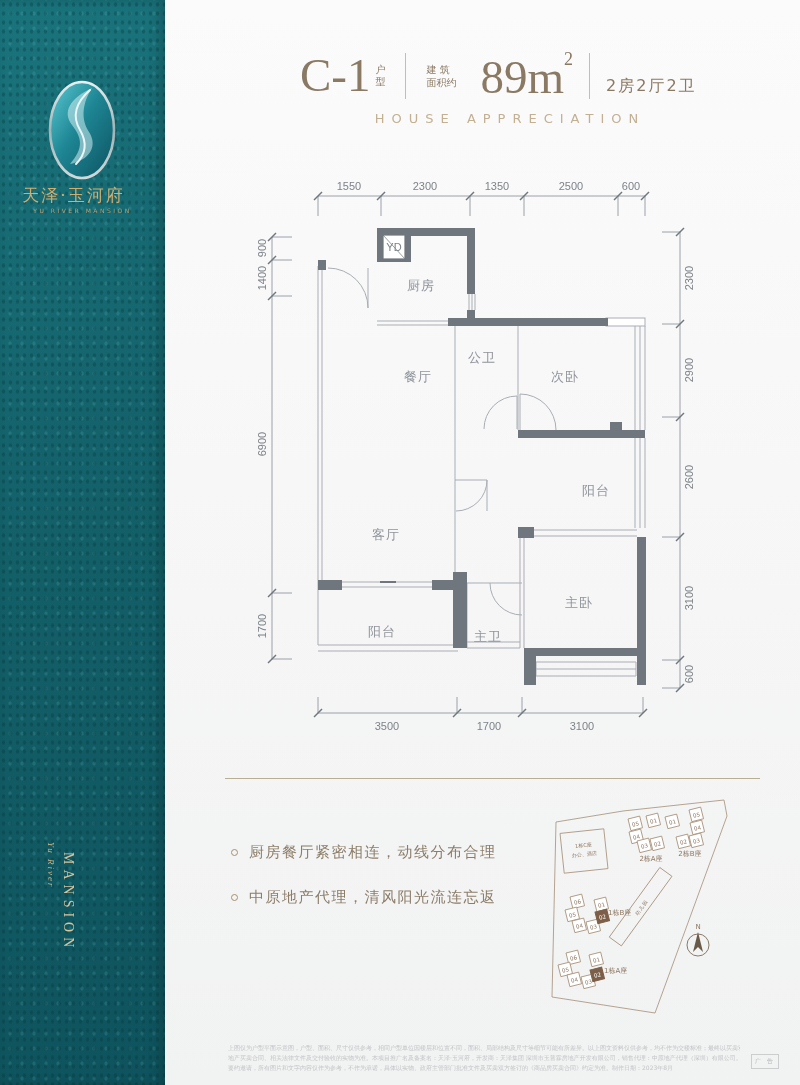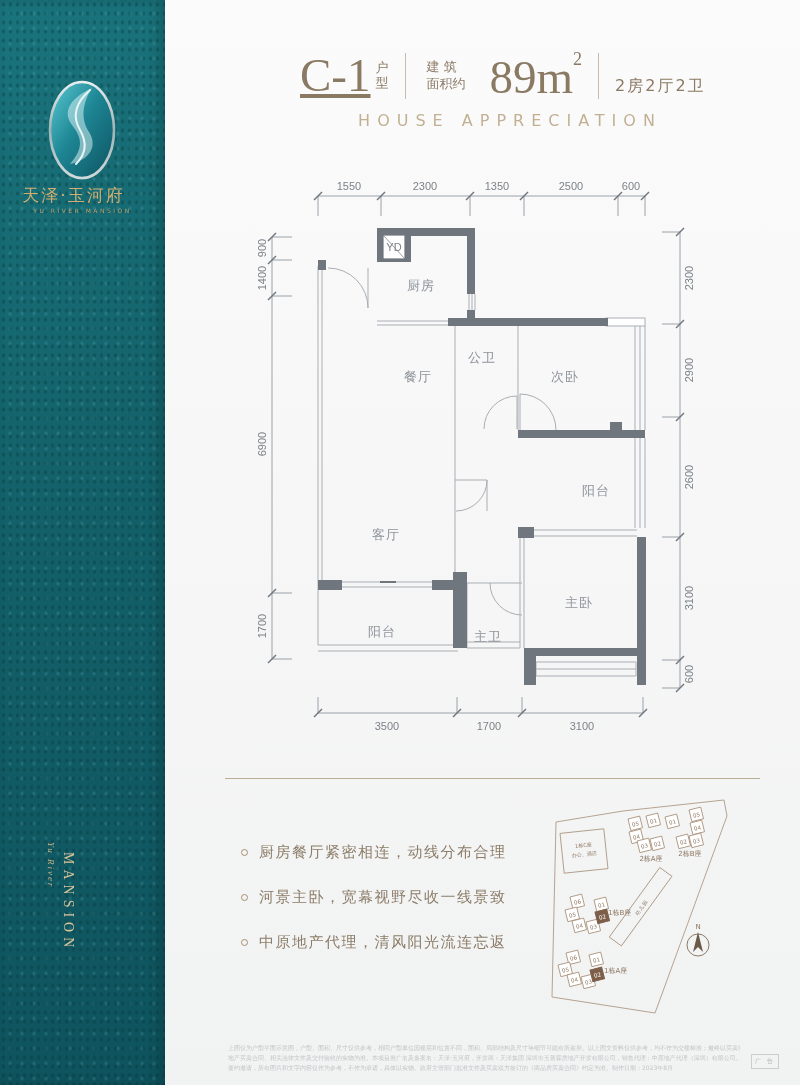--- a/index.html
+++ b/index.html
@@ -24,38 +24,38 @@
     font-size:6px; letter-spacing:2.5px; color:#bda172; }
   .v-art { position:absolute; left:60px; top:852px; height:140px; }
   .v-word { writing-mode:vertical-rl; font-family:"Liberation Serif",serif;
     font-size:14px; letter-spacing:5px; color:#d8c59c; }
   .v-script { position:absolute; left:-14px; top:-10px; writing-mode:vertical-rl;
     font-style:italic; font-family:"Liberation Serif",serif; font-size:9px;
     letter-spacing:2px; color:#cdb687; }
   
   .header { position:absolute; left:300px; top:50px; width:420px; display:flex;
     align-items:center; color:#8a7963; }
-  .c1 { font-family:"Liberation Serif",serif; font-size:47px; line-height:1;text-decoration:underline; }
+  .c1 { font-family:"Liberation Serif",serif; font-size:47px; line-height:1; }
   .stack2 { display:flex; flex-direction:column; justify-content:center; gap:2px;
-    font-size:13px; line-height:1.1; margin-left:5px; }
+    font-size:10px; line-height:1.1; margin-left:5px; }
   .hdiv { width:1px; height:46px; background:#c8bda8; margin:0 16px; }
   .area-num { font-family:"Liberation Serif",serif; font-size:47px; line-height:1; margin-left:24px; }
   .area-num sup { font-size:18px; vertical-align:28px; font-family:"Liberation Serif",serif; }
   .layout-txt { font-size:16px; letter-spacing:2px; align-self:flex-end; padding-bottom:4px; }
   .subtitle { position:absolute; left:300px; top:111px; width:420px; text-align:center;
-    font-size:16px; letter-spacing:7px; color:#c2b093; }
+    font-size:13px; letter-spacing:7px; color:#c2b093; }
   
   .plan-svg { position:absolute; left:240px; top:172px; }
   .siteplan-svg { position:absolute; left:540px; top:793px; }
   text.room { font-size:13px; fill:#8f949a; letter-spacing:1px; font-family:"DejaVu Sans",sans-serif; }
   text.dim { font-size:11px; fill:#7d8388; font-family:"Liberation Sans",sans-serif; }
   text.sp { fill:#8d7660; font-family:"DejaVu Sans",sans-serif; }
   
   .divider { position:absolute; left:225px; top:778px; width:535px; height:1px; background:#b7ae94; }
-  .features { position:absolute; left:241px; top:843px; }
+  .features { position:absolute; left:231px; top:843px; }
   .feat { display:flex; align-items:center; margin-bottom:26px; }
   .bullet { width:7px; height:7px; border:1.3px solid #a8906f; border-radius:50%;
     margin-right:11px; flex:0 0 auto; }
   .feat-text { font-size:15px; letter-spacing:1.5px; color:#8c7d69; }
   
   .footer { position:absolute; left:228px; top:1043px; width:512px;
     font-size:6px; line-height:10px; color:#c2c4c6; }
   .footer div { white-space:nowrap; overflow:hidden; }
   .ad-box { position:absolute; left:751px; top:1054px; border:1px solid #cbcdcf;
     font-size:6px; letter-spacing:2px; color:#b4b6b8; padding:2px 3px; }
@@ -288,24 +288,20 @@
   </svg>
 
   <div class="divider"></div>
   <div class="features">
     <div class="feat">
       <span class="bullet"></span>
       <span class="feat-text">厨房餐厅紧密相连，动线分布合理</span>
     </div>
     <div class="feat">
       <span class="bullet"></span>
-      <span class="feat-text">河景主卧，宽幕视野尽收一线景致</span>
-    </div>
-    <div class="feat">
-      <span class="bullet"></span>
       <span class="feat-text">中原地产代理，清风阳光流连忘返</span>
     </div>
   </div>
 
   <svg class="siteplan-svg" width="245" height="235" viewBox="0 0 245 235">
     <g stroke="#a68e76" stroke-width="0.8" fill="none">
       <polygon points="16,29 83,18 184,7 187,23 115,220 12,204"></polygon>
     </g>
     <g transform="rotate(-6 44 58)">
       <rect x="22" y="38" width="44" height="40" fill="none" stroke="#a68e76" stroke-width="0.8"></rect>

